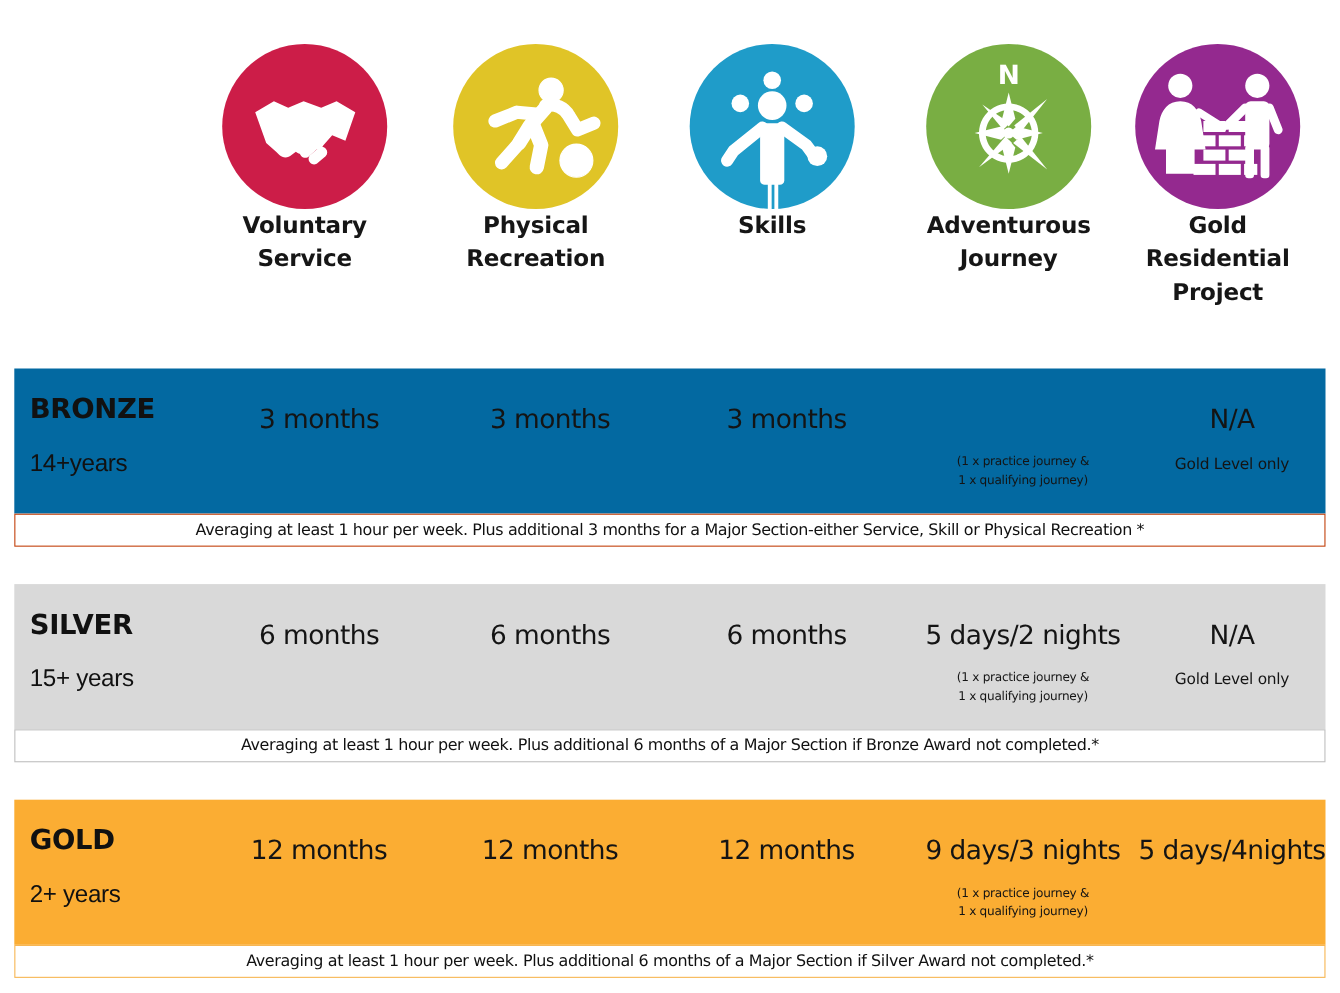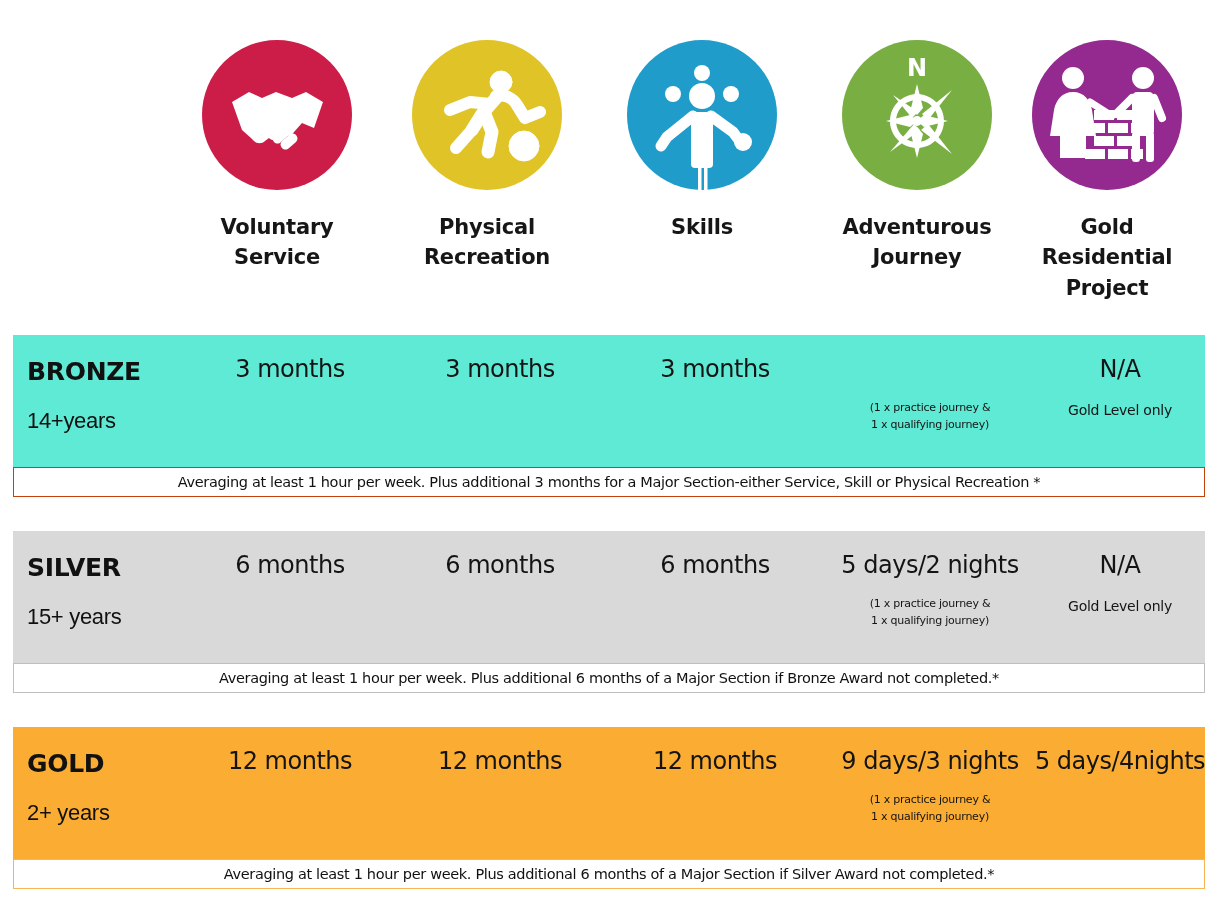--- a/index.html
+++ b/index.html
@@ -42,21 +42,20 @@
   }
   .icon-circle svg {
     position: absolute;
     left: 0;
     top: 0;
     width: 150px;
     height: 150px;
     display: block;
   }
   .col-label {
-    margin-top: 22px;
     font-family: "DejaVu Sans", sans-serif;
     font-size: 21px;
     font-weight: bold;
     line-height: 1.45;
     letter-spacing: -0.2px;
     color: #161616;
     white-space: pre-line;
   }
 
   
@@ -105,21 +104,21 @@
     top: 73px;
     font-family: Liberation Sans, sans-serif;
     font-size: 22px;
     font-weight: 400;
     letter-spacing: -0.3px;
     color: #111111;
   }
 
   .cell {
     position: absolute;
-    top: 0;
+    top: 12px;
     width: 210px;
     height: 132px;
     text-align: center;
   }
   .cell-primary {
     position: absolute;
     left: 0;
     top: 20px;
     width: 210px;
     font-family: "DejaVu Sans", sans-serif;
@@ -268,21 +267,21 @@
         </g>
       </svg>
     </div>
     <div class="col-label">Gold
 Residential
 Project</div>
   </div>
 </div>
 
 <div class="band" style="top:335px">
-  <div class="band-main" style="background:#5eead4">
+  <div class="band-main" style="background:#0369a1">
     <div class="level-name">BRONZE</div>
     <div class="level-age">14+years</div>
     <div class="cell col-0">
       <div class="cell-primary">3 months</div>
       <div class="cell-sub"></div>
     </div>
     <div class="cell col-1">
       <div class="cell-primary">3 months</div>
       <div class="cell-sub"></div>
     </div>

